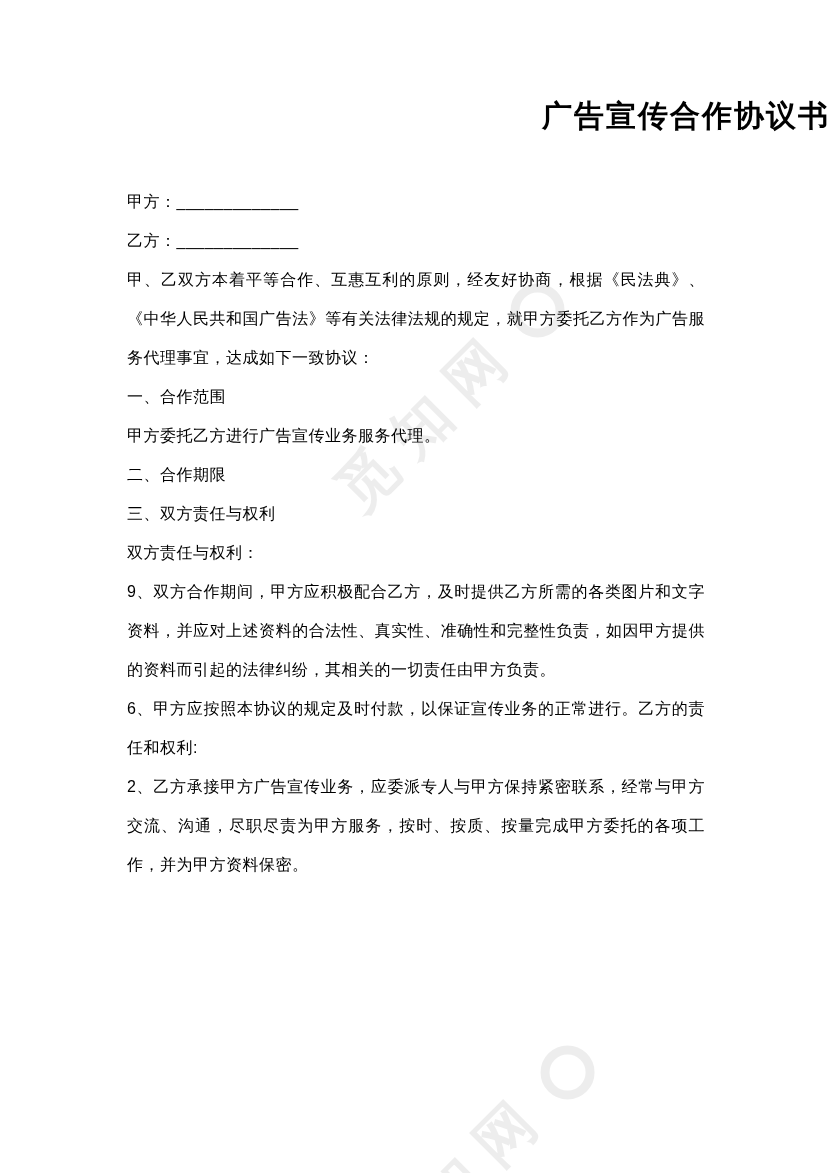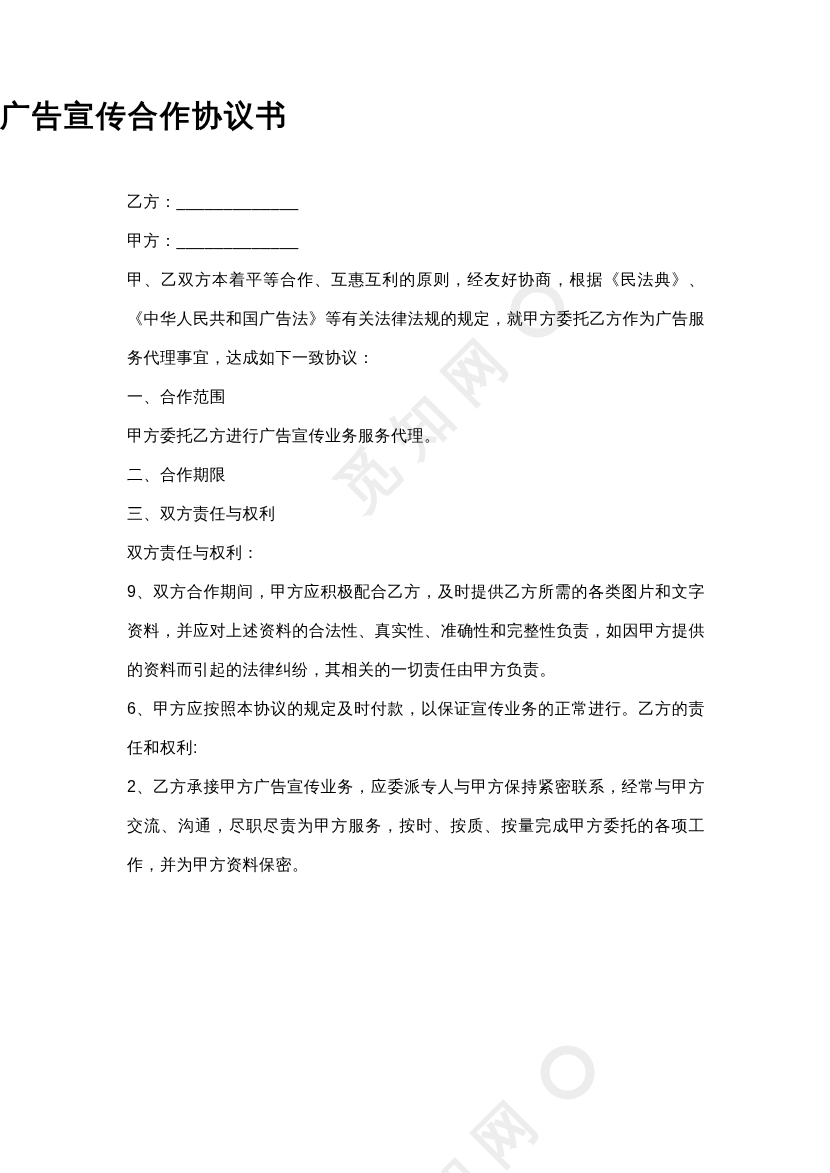--- a/index.html
+++ b/index.html
@@ -10,21 +10,21 @@
     height: 1173px;
     background: #ffffff;
     overflow: hidden;
     font-family: "Liberation Sans", "DejaVu Sans", sans-serif;
     color: #000000;
   }
   .doc-title {
     position: relative;
     z-index: 1;
     margin-top: 98px;
-    text-align: left;
+    text-align: right;
     font-size: 30px;
     font-weight: bold;
     letter-spacing: 2px;
     line-height: 1.2;
   }
   .content {
     position: relative;
     z-index: 1;
     margin: 48px 125px 0 127px;
     font-size: 16px;
@@ -72,22 +72,22 @@
     <span class="wm-ring"></span>
   </div>
   <div class="watermark wm-2">
     <span class="wm-text">觅知网</span>
     <span class="wm-ring"></span>
   </div>
 
   <h1 class="doc-title">广告宣传合作协议书</h1>
 
   <div class="content">
+    <p>甲方：_____________</p>
     <p>乙方：_____________</p>
-    <p>甲方：_____________</p>
     <p>甲、乙双方本着平等合作、互惠互利的原则，经友好协商，根据《民法典》、《中华人民共和国广告法》等有关法律法规的规定，就甲方委托乙方作为广告服务代理事宜，达成如下一致协议：</p>
     <p>一、合作范围</p>
     <p>甲方委托乙方进行广告宣传业务服务代理。</p>
     <p>二、合作期限</p>
     <p>三、双方责任与权利</p>
     <p>双方责任与权利：</p>
     <p>9、双方合作期间，甲方应积极配合乙方，及时提供乙方所需的各类图片和文字资料，并应对上述资料的合法性、真实性、准确性和完整性负责，如因甲方提供的资料而引起的法律纠纷，其相关的一切责任由甲方负责。</p>
     <p>6、甲方应按照本协议的规定及时付款，以保证宣传业务的正常进行。乙方的责任和权利:</p>
     <p>2、乙方承接甲方广告宣传业务，应委派专人与甲方保持紧密联系，经常与甲方交流、沟通，尽职尽责为甲方服务，按时、按质、按量完成甲方委托的各项工作，并为甲方资料保密。</p>
   </div>

